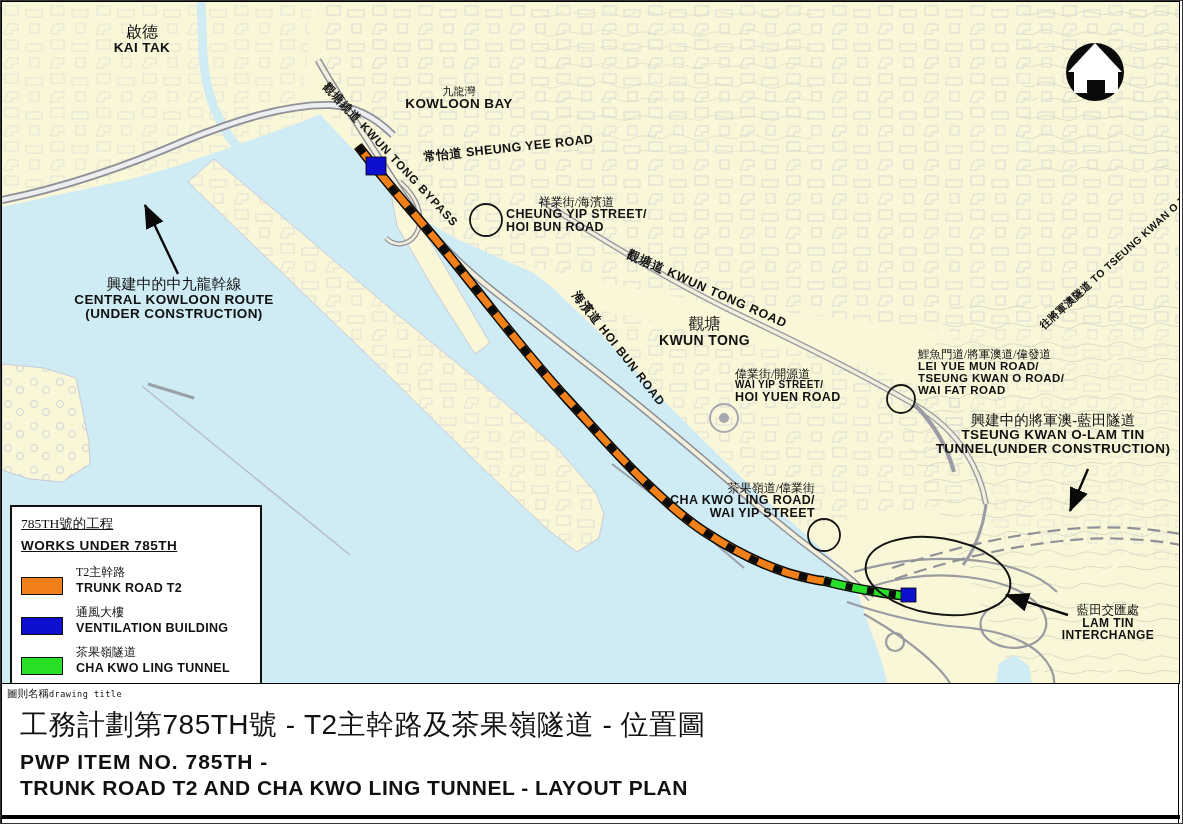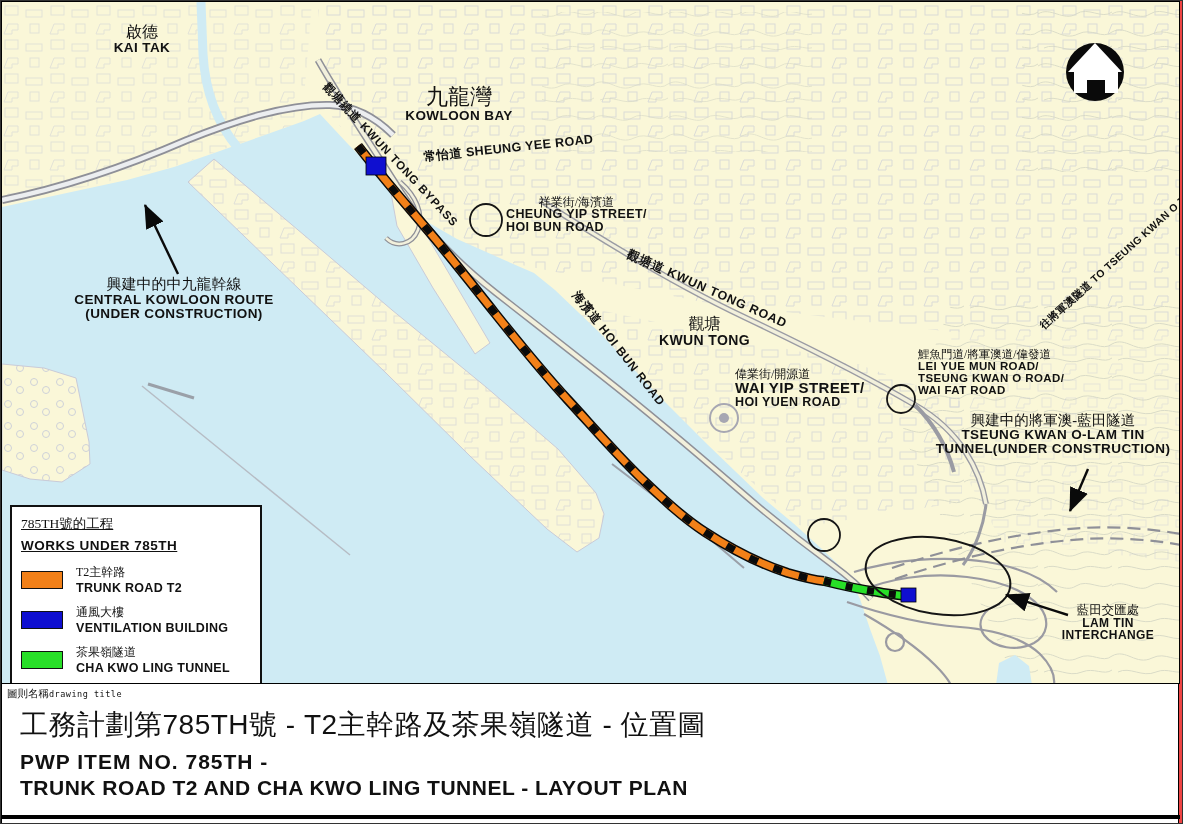--- a/index.html
+++ b/index.html
@@ -1,28 +1,28 @@
 <!DOCTYPE html>
 <html><head>
 <meta charset="utf-8">
 <style>
   html,body{margin:0;padding:0;background:#e8e8e8;}
-  .sheet{position:relative;width:1183px;height:824px;background:#ef4444;border:1px solid #333;box-sizing:border-box;overflow:hidden;
+  .sheet{position:relative;width:1183px;height:824px;background:#ffffff;border:1px solid #333;box-sizing:border-box;overflow:hidden;
          font-family:"Liberation Sans",sans-serif;color:#111;}
   .map{position:absolute;left:0;top:0;width:1179px;height:683px;border:1.5px solid #000;box-sizing:border-box;overflow:hidden;}
   .map svg{position:absolute;left:0;top:0;}
   .map-label{position:absolute;line-height:1.04;white-space:nowrap;}
   .map-label .cn{font-family:"Liberation Serif","DejaVu Serif",serif;font-weight:400;display:block;}
   .map-label .en{font-weight:700;letter-spacing:.4px;display:block;}
   .ctr{text-align:center;} .rgt{text-align:right;}
   .rot{transform-origin:left top;}
   .legend{position:absolute;left:8px;top:503px;width:252px;height:180px;background:#fff;border:2px solid #111;box-sizing:border-box;padding:8px 0 0 9px;}
   .legend .ltc{font-family:"Liberation Serif","DejaVu Serif",serif;font-size:13.5px;text-decoration:underline;margin-bottom:5px;}
   .legend .lte{font-size:13.5px;font-weight:700;letter-spacing:.5px;text-decoration:underline;margin-bottom:11px;}
-  .lrow{display:flex;align-items:center;margin-bottom:9px;}
+  .lrow{display:flex;align-items:flex-end;margin-bottom:9px;}
   .swatch{width:40px;height:16px;border:1.6px solid #111;margin-right:13px;flex:none;}
   .lrow .cn{font-family:"Liberation Serif","DejaVu Serif",serif;font-size:12px;display:block;}
   .lrow .en{font-size:12.5px;font-weight:700;letter-spacing:.3px;display:block;}
   .titleblock{position:absolute;left:0;top:683px;width:1178px;height:141px;border-left:1.5px solid #000;border-right:1.5px solid #000;box-sizing:border-box;background:#fff;}
   .tb-small{position:absolute;left:5px;top:3px;font-size:10px;}
   .tb-small .cnsm{font-family:"Liberation Serif","DejaVu Serif",serif;font-size:10.5px;}
   .tb-small .ensm{font-family:"DejaVu Sans Mono",monospace;font-size:8.5px;letter-spacing:.5px;}
   .tb-cn{position:absolute;left:18px;top:22px;font-family:Liberation Sans, sans-serif;font-size:28px;letter-spacing:.5px;}
   .tb-en1{position:absolute;left:18px;top:66px;font-size:21px;font-weight:700;letter-spacing:1px;}
   .tb-en2{position:absolute;left:18px;top:92px;font-size:21px;font-weight:700;letter-spacing:.5px;}
@@ -144,21 +144,21 @@
         <rect x="1072" y="78" width="13" height="13" fill="#fff"></rect>
         <rect x="1103" y="78" width="13" height="13" fill="#fff"></rect>
       </g>
     </svg>
 
     <div class="map-label ctr" style="left:75px;top:22px;width:130px;">
       <span class="cn" style="font-size:16px;">啟德</span>
       <span class="en" style="font-size:13.5px;">KAI TAK</span>
     </div>
     <div class="map-label ctr" style="left:373px;top:84px;width:168px;">
-      <span class="cn" style="font-size:22px;">九龍灣</span>
+      <span class="cn" style="font-size:11px;">九龍灣</span>
       <span class="en" style="font-size:13.5px;">KOWLOON BAY</span>
     </div>
     <div class="map-label rot" style="left:421px;top:149px;transform:rotate(-6deg);font-size:12.5px;font-weight:700;letter-spacing:.4px;">
       <span>常怡道 SHEUNG YEE ROAD</span>
     </div>
     <div class="map-label" style="left:504px;top:194px;">
       <span class="cn" style="font-size:12px;text-align:center;">祥業街/海濱道</span>
       <span class="en" style="font-size:12.5px;">CHEUNG YIP STREET/</span>
       <span class="en" style="font-size:12.5px;">HOI BUN ROAD</span>
     </div>
@@ -167,38 +167,43 @@
     </div>
     <div class="map-label ctr" style="left:645px;top:314px;width:115px;">
       <span class="cn" style="font-size:16px;">觀塘</span>
       <span class="en" style="font-size:14px;">KWUN TONG</span>
     </div>
     <div class="map-label rot" style="left:578px;top:287px;transform:rotate(52deg);font-size:12px;font-weight:700;letter-spacing:.8px;">
       <span>海濱道 HOI BUN ROAD</span>
     </div>
     <div class="map-label" style="left:733px;top:366px;">
       <span class="cn" style="font-size:12px;">偉業街/開源道</span>
-      <span class="en" style="font-size:15px;">WAI YIP STREET/</span>
+      <span class="en" style="font-size:10px;">WAI YIP STREET/</span>
       <span class="en" style="font-size:12.5px;">HOI YUEN ROAD</span>
     </div>
     <div class="map-label" style="left:916px;top:347px;">
       <span class="cn" style="font-size:11.5px;">鯉魚門道/將軍澳道/偉發道</span>
       <span class="en" style="font-size:11.5px;">LEI YUE MUN ROAD/</span>
       <span class="en" style="font-size:11.5px;">TSEUNG KWAN O ROAD/</span>
       <span class="en" style="font-size:11.5px;">WAI FAT ROAD</span>
     </div>
     <div class="map-label ctr" style="left:922px;top:411px;width:258px;">
       <span class="cn" style="font-size:14.5px;">興建中的將軍澳-藍田隧道</span>
       <span class="en" style="font-size:13.5px;">TSEUNG KWAN O-LAM TIN</span>
       <span class="en" style="font-size:13.5px;">TUNNEL(UNDER CONSTRUCTION)</span>
     </div>
     <div class="map-label ctr" style="left:58px;top:275px;width:228px;">
       <span class="cn" style="font-size:15px;">興建中的中九龍幹線</span>
       <span class="en" style="font-size:13.5px;">CENTRAL KOWLOON ROUTE</span>
       <span class="en" style="font-size:13.5px;">(UNDER CONSTRUCTION)</span>
+    </div>
+    <div class="map-label rgt" style="left:655px;top:480px;width:158px;">
+      <span class="cn" style="font-size:12px;">茶果嶺道/偉業街</span>
+      <span class="en" style="font-size:12.5px;">CHA KWO LING ROAD/</span>
+      <span class="en" style="font-size:12.5px;">WAI YIP STREET</span>
     </div>
     <div class="map-label ctr" style="left:1035px;top:602px;width:142px;">
       <span class="cn" style="font-size:12.5px;">藍田交匯處</span>
       <span class="en" style="font-size:12px;">LAM TIN</span>
       <span class="en" style="font-size:12px;">INTERCHANGE</span>
     </div>
     <div class="map-label" style="left:1043px;top:318px;transform:rotate(-42deg);transform-origin:left bottom;font-size:10.5px;font-weight:700;letter-spacing:.4px;">
       <span>往將軍澳隧道 TO TSEUNG KWAN O TUNNEL</span>
     </div>
     <div class="map-label rot" style="left:327px;top:79px;transform:rotate(47deg);font-size:11.5px;font-weight:700;letter-spacing:1px;">

